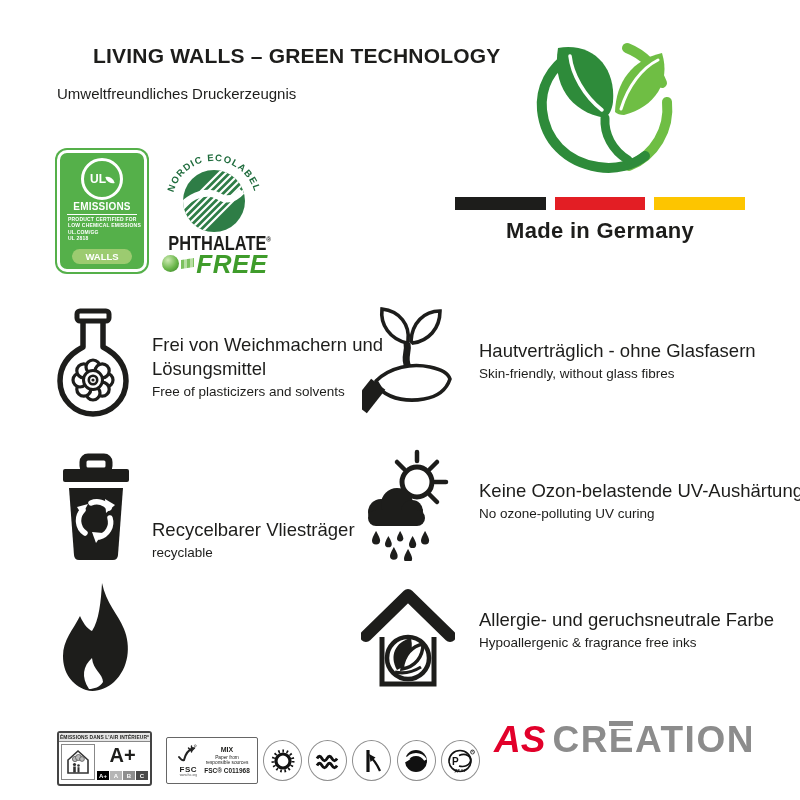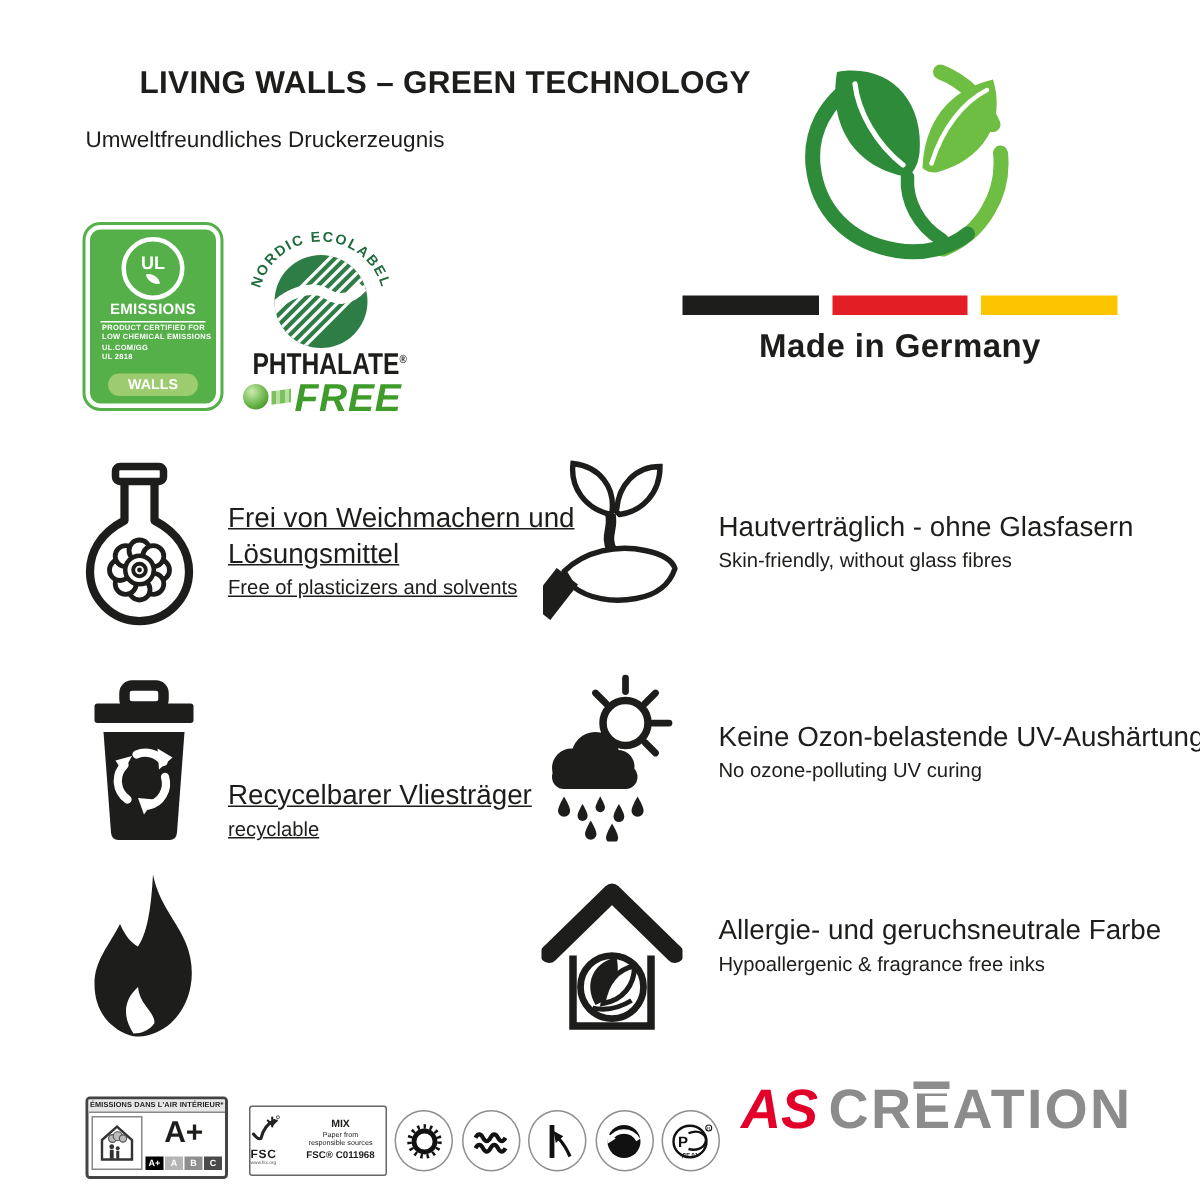--- a/index.html
+++ b/index.html
@@ -8,21 +8,21 @@
   .abs{position:absolute;}
 
   
   .hd-title{left:57px;top:44px;font-size:21px;font-weight:bold;letter-spacing:.2px;margin-left:36px;}
   .hd-sub{left:57px;top:85px;font-size:15px;}
 
   
   .gg{left:57px;top:150px;width:90px;height:122px;background:#55b04a;border:3px solid #fff;
       box-shadow:0 0 0 2px #55b04a;border-radius:10px;box-sizing:border-box;text-align:center;color:#fff;}
   .gg-circle{width:36px;height:36px;border:3px solid #fff;border-radius:50%;margin:5px auto 1px;
-      display:flex;flex-direction:column;align-items:center;justify-content:center;}
+      display:flex;flex-direction:row;align-items:center;justify-content:center;}
   .gg-ul{font-size:12px;font-weight:bold;line-height:12px;}
   .gg-leaf{width:8px;height:8px;background:#fff;border-radius:0 100% 0 100%;transform:rotate(-12deg);margin-top:1px;}
   .gg-name{font-size:10px;font-weight:bold;letter-spacing:.2px;}
   .gg-div{width:70px;border-top:1px solid #fff;margin:2px auto 1px;}
   .gg-small{font-size:5px;line-height:6.3px;text-align:left;padding-left:8px;font-weight:bold;letter-spacing:.2px;}
   .gg-gold{position:absolute;bottom:5px;left:50%;transform:translateX(-50%);width:60px;height:15px;
       border-radius:8px;background:#9ccb70;color:#fff;font-size:9.5px;font-weight:bold;line-height:15px;}
 
   
   .nordic{left:158px;top:142px;width:112px;height:94px;}
@@ -37,21 +37,21 @@
   
   .leaves{left:512px;top:22px;width:176px;height:168px;}
   .flag{left:455px;top:197px;width:290px;display:flex;gap:9px;}
   .flag i{height:13px;flex:1;display:block;}
   .flag-black{background:#1d1d1b;} .flag-red{background:#e31e24;} .flag-gold{background:#fdc500;}
   .mig{left:455px;top:218px;width:290px;text-align:center;font-size:22px;font-weight:bold;letter-spacing:.3px;}
 
   
   .f-text .f-title{font-size:18.5px;line-height:24px;}
   .f-text .f-sub{font-size:13.5px;margin-top:3px;}
-  .f-text.left{width:238px;text-decoration:underline;}
+  .f-text.left{width:238px;}
   .f-text.right{width:330px;}
   .fi1{left:54px;top:308px;} .ft1{left:152px;top:333px;}
   .fi2{left:362px;top:303px;} .ft2{left:479px;top:339px;}
   .fi3{left:58px;top:452px;} .ft3{left:152px;top:498px;margin-top:20px;}
   .fi4{left:360px;top:449px;} .ft4{left:479px;top:479px;}
   .fi5{left:61px;top:581px;} .ft5{left:152px;top:606px;}
   .fi6{left:361px;top:579px;} .ft6{left:479px;top:608px;}
 
   
   .eml{left:57px;top:731px;width:95px;height:55px;border:2px solid #444;border-radius:3px;box-sizing:border-box;background:#fff;}
@@ -60,21 +60,21 @@
   .eml-body{display:flex;height:40px;padding:2px;gap:2px;box-sizing:border-box;}
   .eml-house{width:32px;border:1px solid #888;display:flex;align-items:center;justify-content:center;}
   .eml-right{flex:1;display:flex;flex-direction:column;align-items:center;justify-content:space-between;}
   .eml-grade{font-size:20px;font-weight:bold;line-height:22px;}
   .eml-scale{display:flex;gap:1px;width:100%;}
   .eml-scale b{flex:1;font-size:6px;text-align:center;color:#fff;padding:1.5px 0;}
   .sc0{background:#000;} .sc1{background:#b5b5b5;} .sc2{background:#8f8f8f;} .sc3{background:#4a4a4a;}
 
   .fsc{left:166px;top:737px;width:92px;height:47px;border:1.5px solid #666;border-radius:2px;box-sizing:border-box;
       display:flex;align-items:center;background:#fff;}
-  .fsc-left{width:30px;text-align:left;line-height:1;}
+  .fsc-left{width:30px;text-align:right;line-height:1;}
   .fsc-word{font-size:8px;font-weight:bold;letter-spacing:.5px;}
   .fsc-url{font-size:3.2px;color:#555;}
   .fsc-right{flex:1;text-align:center;line-height:1;}
   .fsc-mix{font-size:7px;font-weight:bold;}
   .fsc-desc{font-size:4.8px;line-height:5.4px;margin-top:1.5px;}
   .fsc-code{font-size:6.5px;font-weight:bold;margin-top:3px;}
 
   .syms{left:263px;top:740px;display:flex;gap:5.5px;}
   .sym{width:39px;height:41px;border:1.8px solid #8f8f8f;border-radius:50%;background:#fff;
       display:flex;align-items:center;justify-content:center;box-sizing:border-box;}

